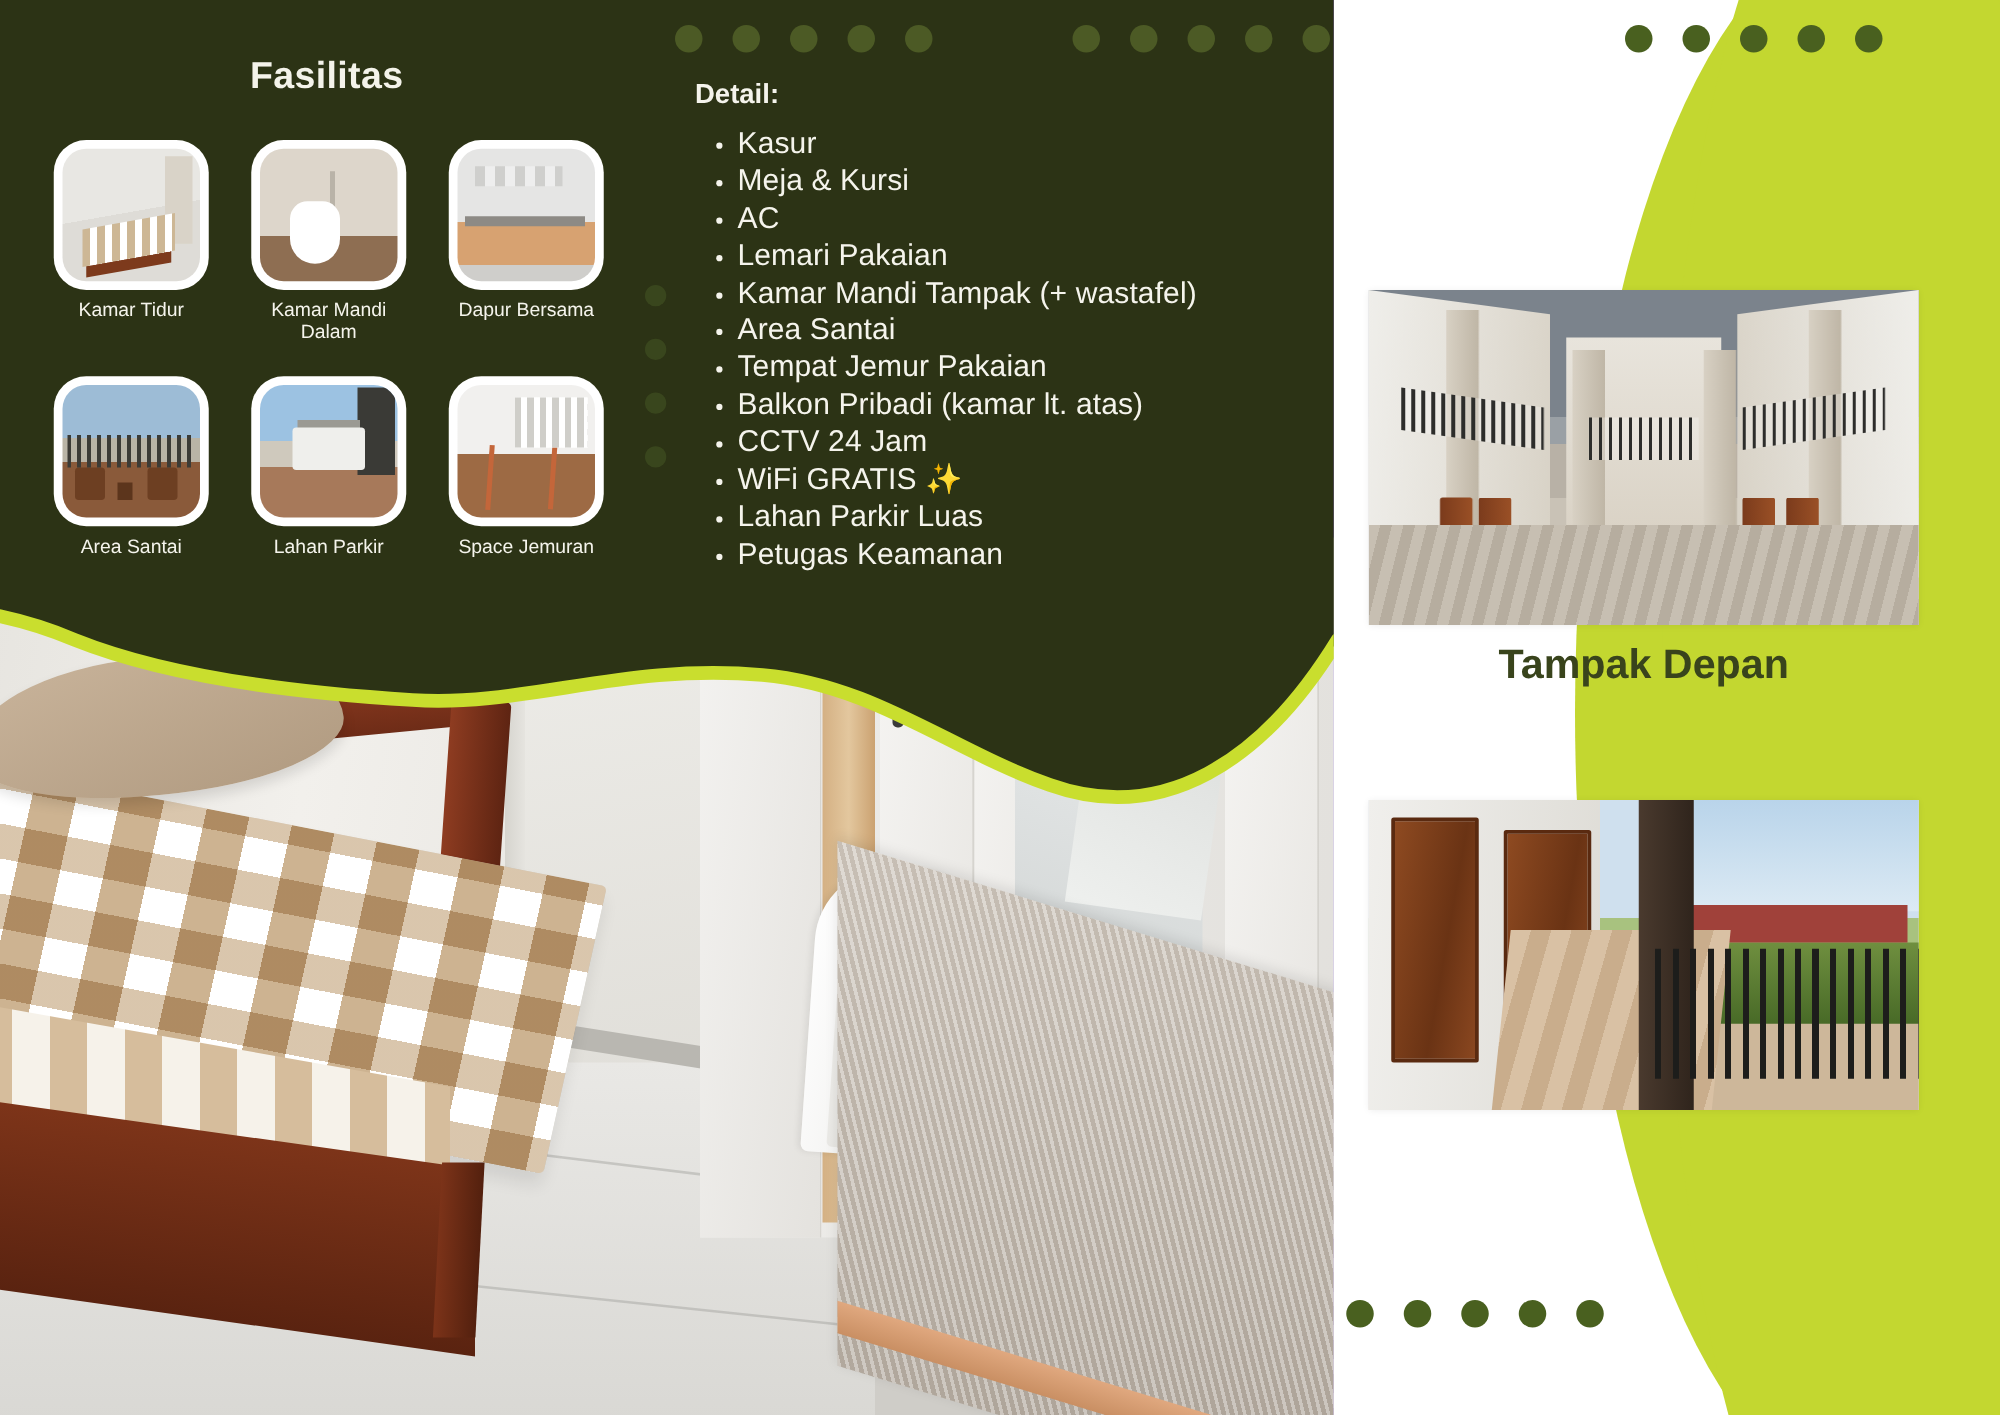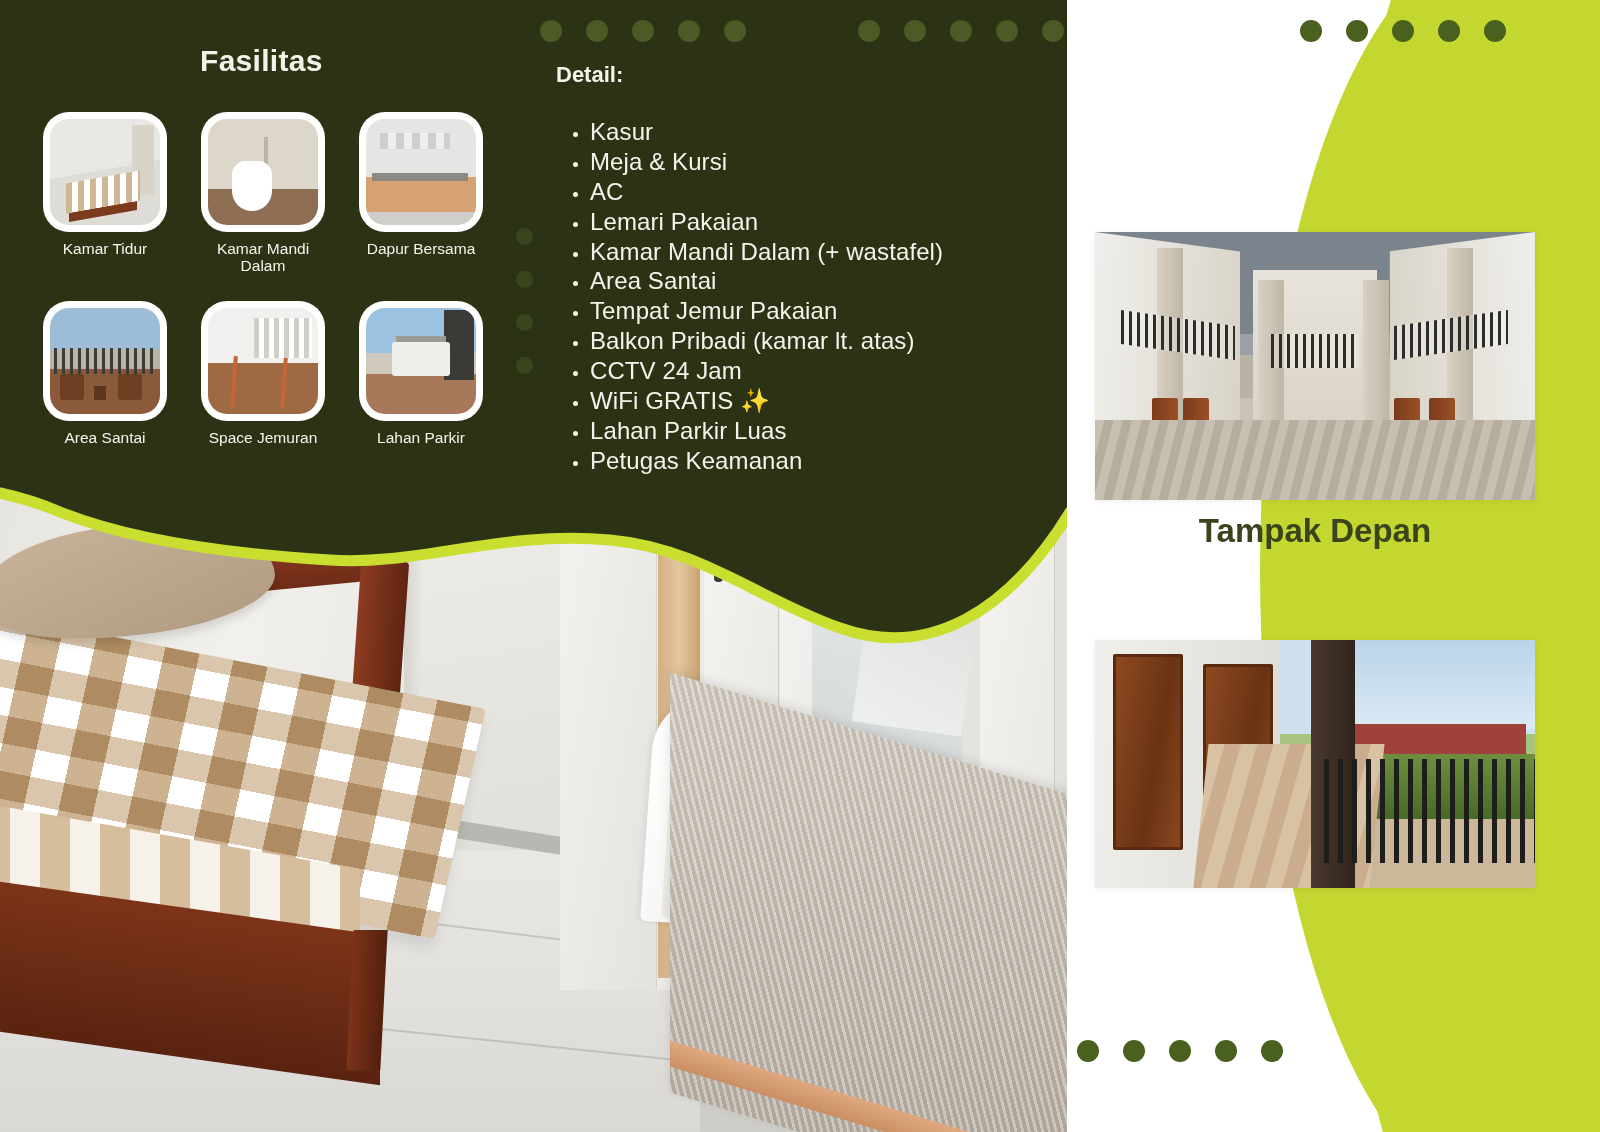--- a/index.html
+++ b/index.html
@@ -127,21 +127,21 @@
   .t5:after{content:"";position:absolute;left:26px;top:34px;width:58px;height:34px;background:#efefec;
     border-radius:3px;box-shadow:0 -10px 0 -4px #9b9a93;}
   .t5:before{content:"";position:absolute;right:2px;top:2px;width:30px;height:70px;background:#3a3a36;}
   .t6{background:linear-gradient(180deg,#f1f0ee 0 52%,#9d6a44 52% 100%);}
   .t6:after{content:"";position:absolute;left:46px;top:10px;width:58px;height:40px;
     background:repeating-linear-gradient(90deg,#cfcec9 0 5px,#fff 5px 10px),repeating-linear-gradient(0deg,#cfcec9 0 5px,#fff 5px 10px);}
   .t6:before{content:"";position:absolute;left:24px;top:48px;width:4px;height:52px;background:#c4663a;
     box-shadow:50px -4px 0 #c4663a;transform:rotate(4deg);}
 
   .detail-block{position:absolute;left:556px;top:62px;z-index:6;color:#f5f4ec;}
-  .detail-head{font-size:22px;font-weight:bold;margin-bottom:29px;}
+  .detail-head{font-size:22px;font-weight:bold;margin-bottom:12px;}
   .detail-list{margin:0;padding-left:34px;}
   .detail-list li{font-size:24px;font-weight:normal;line-height:1.245;letter-spacing:.1px;}
   .detail-list li::marker{font-size:17px;}
 
   .dotrow{position:absolute;display:flex;gap:24px;z-index:7;}
   .dot{width:22px;height:22px;border-radius:50%;}
   .dot-olive{background:#4c5a25;}
   .dot-dark{background:#49601f;}
   .dotcol{position:absolute;left:516px;top:228px;z-index:5;display:flex;flex-direction:column;gap:26px;}
   .dotcol .dot{width:17px;height:17px;background:#3c4a1f;opacity:.85;}
@@ -301,40 +301,40 @@
         <div class="thumb-cap">Dapur Bersama</div>
       </div>
       <div class="thumb-cell" style="margin-top:16px;">
         <div class="thumb-frame">
           <div class="thumb-img t4"></div>
         </div>
         <div class="thumb-cap">Area Santai</div>
       </div>
       <div class="thumb-cell" style="margin-top:16px;">
         <div class="thumb-frame">
+          <div class="thumb-img t5"></div>
+        </div>
+        <div class="thumb-cap">Lahan Parkir</div>
+      </div>
+      <div class="thumb-cell" style="margin-top:16px;">
+        <div class="thumb-frame">
           <div class="thumb-img t6"></div>
         </div>
         <div class="thumb-cap">Space Jemuran</div>
-      </div>
-      <div class="thumb-cell" style="margin-top:16px;">
-        <div class="thumb-frame">
-          <div class="thumb-img t5"></div>
-        </div>
-        <div class="thumb-cap">Lahan Parkir</div>
       </div>
     </div>
 
     <div class="detail-block">
       <div class="detail-head">Detail:</div>
       <ul class="detail-list">
         <li>Kasur</li>
         <li>Meja &amp; Kursi</li>
         <li>AC</li>
         <li>Lemari Pakaian</li>
-        <li>Kamar Mandi Dalam (+ wastafel)</li>
+        <li>Kamar Mandi Tampak (+ wastafel)</li>
         <li>Area Santai</li>
         <li>Tempat Jemur Pakaian</li>
         <li>Balkon Pribadi (kamar lt. atas)</li>
         <li>CCTV 24 Jam</li>
         <li>WiFi GRATIS ✨</li>
         <li>Lahan Parkir Luas</li>
         <li>Petugas Keamanan</li>
       </ul>
     </div>
   </div>

